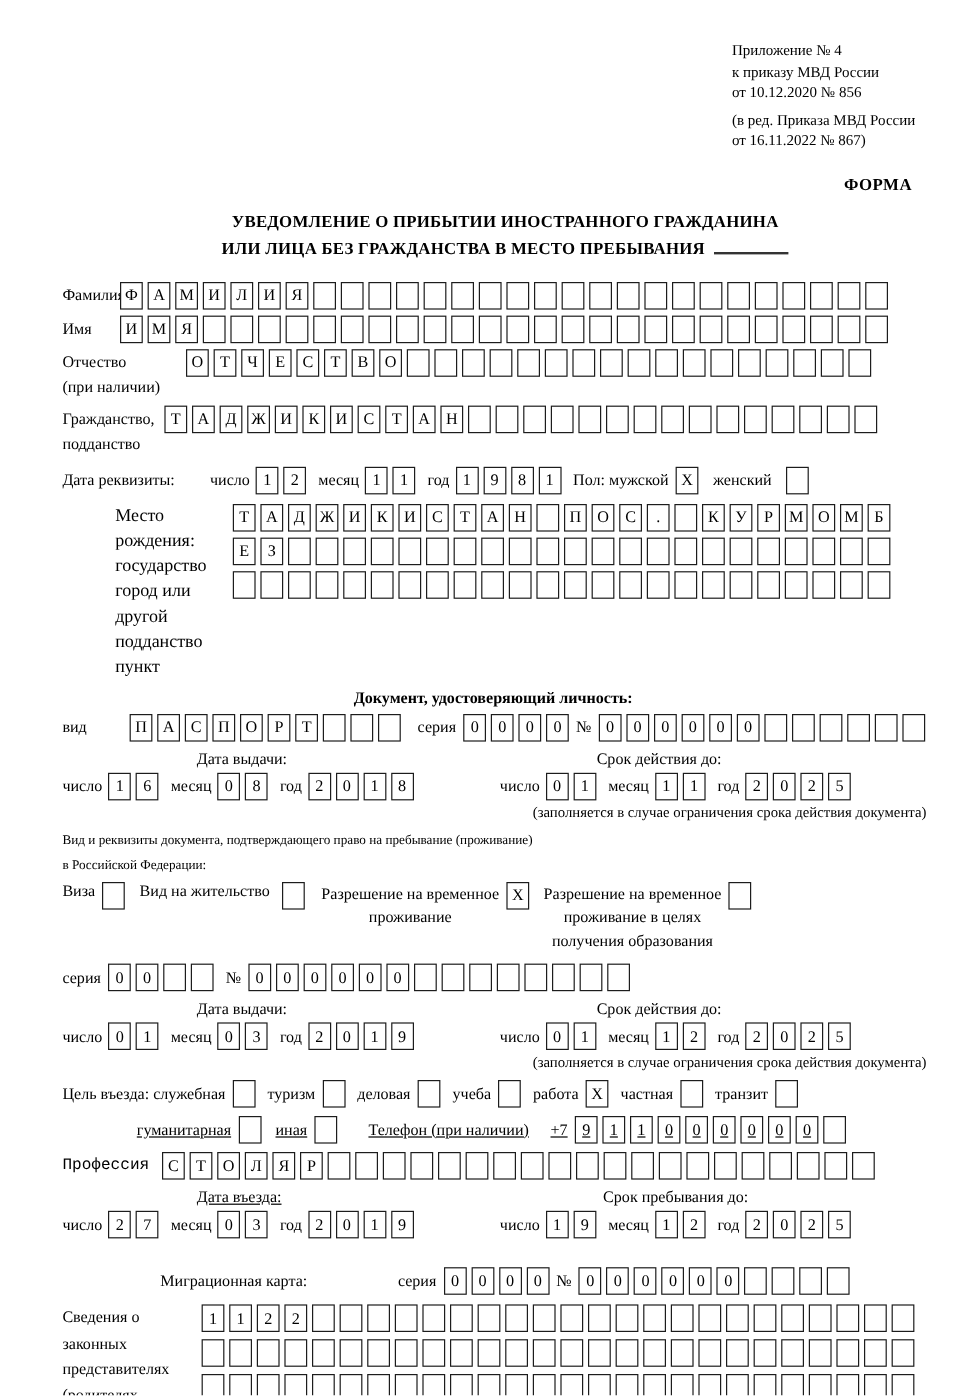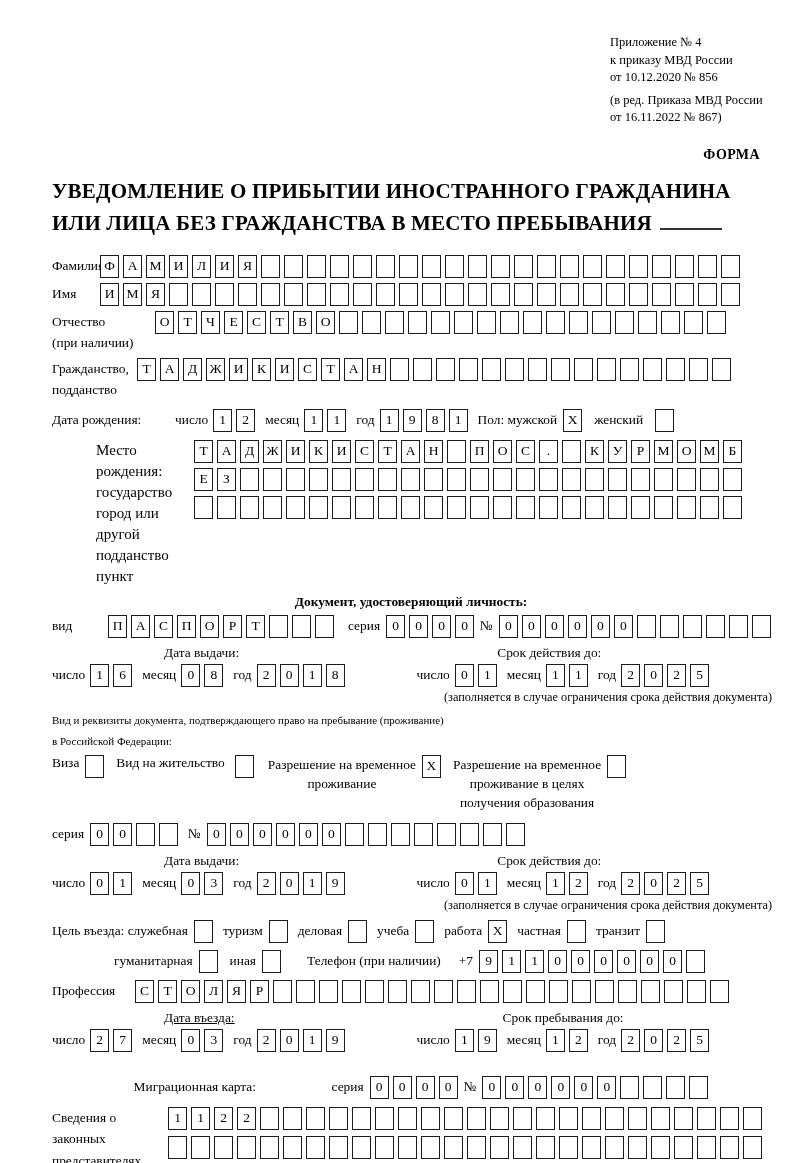--- a/index.html
+++ b/index.html
@@ -5,21 +5,21 @@
   html,body{margin:0;padding:0;background:#fff;}
   .page{
     width:800px;height:1163px;box-sizing:border-box;overflow:hidden;
     background:#fff;color:#000;
     font-family:"Liberation Serif","DejaVu Serif",serif;
     padding:34px 10px 0 52px;position:relative;
   }
   .appendix{margin-left:558px;font-size:12.5px;line-height:1.4;}
   .appendix .sub{margin-top:5px;}
   .forma{margin-top:20px;text-align:right;padding-right:30px;font-weight:bold;font-size:14px;letter-spacing:.4px;}
-  .title{margin-top:12px;text-align:left;font-weight:bold;font-size:21px;line-height:1.55;letter-spacing:.2px;}
+  .title{margin-top:12px;text-align:center;font-weight:bold;font-size:14px;line-height:1.55;letter-spacing:.2px;}
   .blank-line{display:inline-block;width:62px;border-bottom:2px solid #333;height:14px;margin-left:8px;}
   .section-heading{margin-top:20px;text-align:center;font-weight:bold;font-size:13.7px;letter-spacing:.2px;margin-left:-20px;}
   .row{display:flex;align-items:center;margin-top:5px;}
   .row.top{align-items:flex-start;}
   .lbl{font-size:13.4px;flex:none;white-space:nowrap;}
   .lblcol{flex:none;font-size:13.4px;line-height:21px;}
   .boxrow{display:flex;gap:4px;flex:none;}
   .cell{
     width:19px;height:23px;flex:none;box-sizing:border-box;
     border:1.6px solid #1c1c1c;background:#fff;
@@ -188,21 +188,21 @@
         <span class="cell"></span>
         <span class="cell"></span>
         <span class="cell"></span>
         <span class="cell"></span>
         <span class="cell"></span>
         <span class="cell"></span>
       </div>
   </div>
 
   <div class="row" style="margin-top:9px;">
-    <span class="lbl" style="width:123px;">Дата рождения:</span>
+    <span class="lbl" style="width:123px;">Дата реквизиты:</span>
     <div class="dg">
       <span class="lbl">число</span>
       <div class="boxrow">
           <span class="cell">1</span>
           <span class="cell">2</span>
         </div>
       <span class="lbl">месяц</span>
       <div class="boxrow">
           <span class="cell">1</span>
           <span class="cell">1</span>
@@ -526,21 +526,21 @@
     <span class="lbl m10">частная</span>
     <div class="boxrow m6">
         <span class="cell"></span>
       </div>
     <span class="lbl m10">транзит</span>
     <div class="boxrow m6">
         <span class="cell"></span>
       </div>
   </div>
 
-  <div class="row" style="margin-top:7px;padding-left:62px;">
+  <div class="row" style="margin-top:7px;padding-left:62px;text-decoration:underline;">
     <span class="lbl">гуманитарная</span>
     <div class="boxrow m6">
         <span class="cell"></span>
       </div>
     <span class="lbl m12">иная</span>
     <div class="boxrow m6">
         <span class="cell"></span>
       </div>
     <span class="lbl" style="margin-left:26px;">Телефон (при наличии)</span>
     <span class="lbl" style="margin-left:18px;">+7</span>
@@ -552,21 +552,21 @@
         <span class="cell">0</span>
         <span class="cell">0</span>
         <span class="cell">0</span>
         <span class="cell">0</span>
         <span class="cell">0</span>
         <span class="cell"></span>
       </div>
   </div>
 
   <div class="row" style="margin-top:7px;">
-    <span class="lbl" style="width:83px;">Профессия</span>
+    <span class="lbl" style="width:83px;font-family:Liberation Mono, monospace;">Профессия</span>
     <div class="boxrow">
         <span class="cell">С</span>
         <span class="cell">Т</span>
         <span class="cell">О</span>
         <span class="cell">Л</span>
         <span class="cell">Я</span>
         <span class="cell">Р</span>
         <span class="cell"></span>
         <span class="cell"></span>
         <span class="cell"></span>

